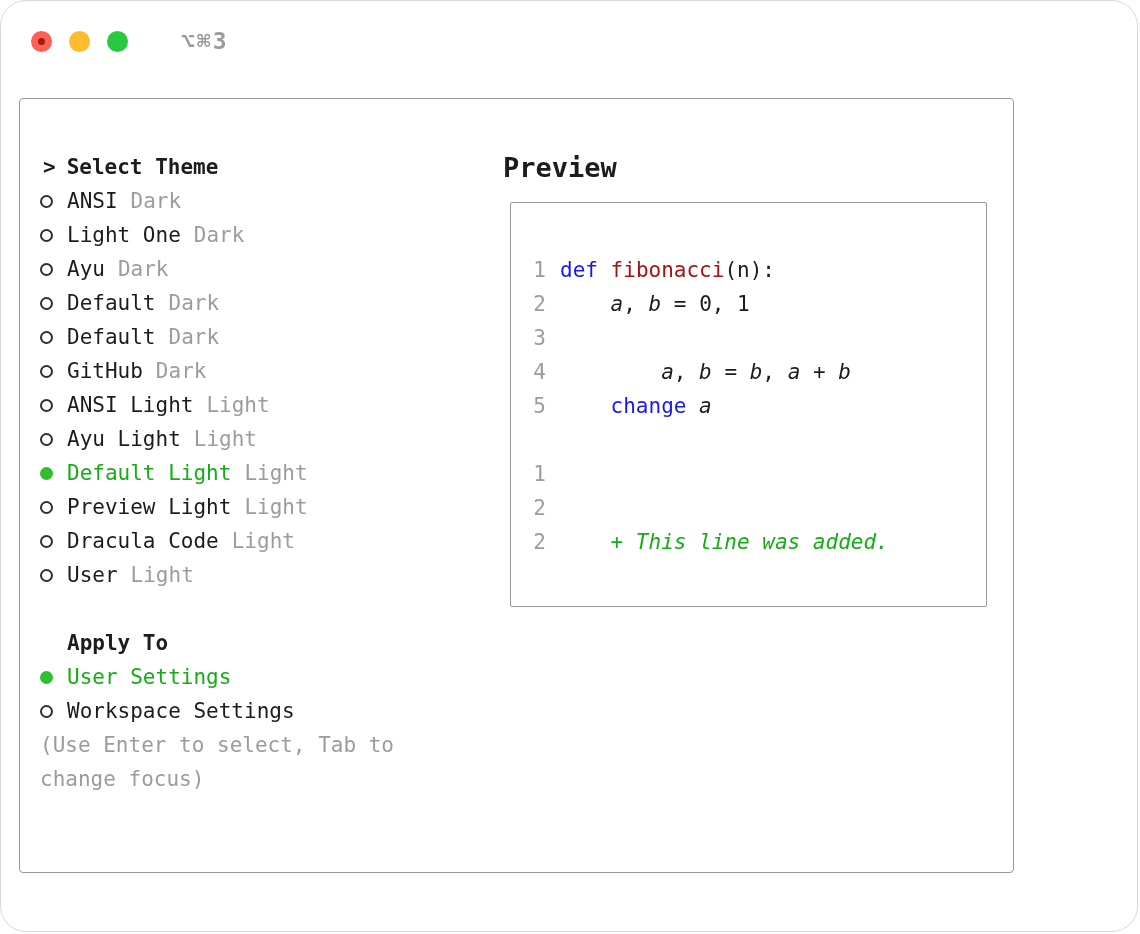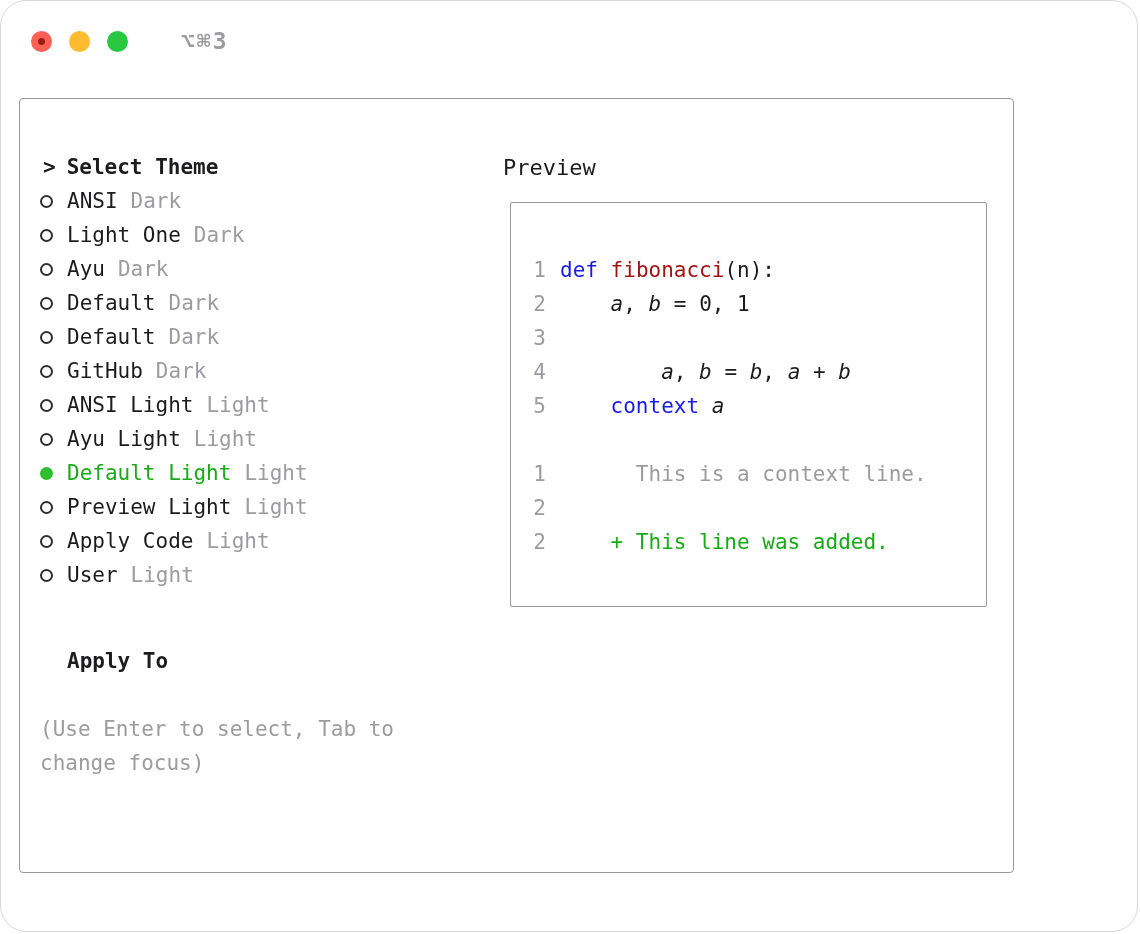--- a/index.html
+++ b/index.html
@@ -21,39 +21,39 @@
   
   .left-col{position:absolute;left:20px;top:51px;font-size:21px;}
   .row{display:flex;align-items:center;height:34px;white-space:pre;}
   .title-row{padding-left:3px;font-weight:700;}
   .prefix{margin-right:11px;font-weight:700;}
   .dot{box-sizing:border-box;width:13px;height:13px;border:2px solid #2f2f31;border-radius:50%;margin-right:14px;flex:none;}
   .dot.filled{background:var(--dot-green);border-color:var(--dot-green);}
   .name,.label{color:var(--text);}
   .suffix{color:var(--muted);margin-left:13px;}
   .theme-item.selected .name{color:var(--green);}
-  .apply-section{margin-top:52px;}
+  .apply-section{margin-top:34px;}
   .apply-title{padding-left:27px;height:34px;line-height:34px;font-weight:700;}
   .apply-item.selected .label{color:var(--green);}
-  .hint{margin-top:34px;width:430px;color:var(--muted);line-height:34px;}
+  .hint{width:430px;color:var(--muted);line-height:34px;}
 
   
-  .preview-title{position:absolute;left:483px;top:52px;height:34px;line-height:34px;font-size:22px;font-weight:400;}
+  .preview-title{position:absolute;left:483px;top:52px;height:34px;line-height:34px;font-size:27px;font-weight:700;}
   .preview-box{position:absolute;left:490px;top:103px;width:477px;height:405px;box-sizing:border-box;border:1.5px solid var(--border);border-radius:2px;padding:50px 0 0 22px;font-size:21px;overflow:hidden;}
   .code-row{display:flex;align-items:center;height:34px;}
   .lnum{color:var(--muted);width:13px;text-align:right;flex:none;}
   .lcontent{margin-left:14px;white-space:pre;}
   .tok-keyword{color:var(--blue);text-align:center;}
   .tok-function{color:var(--function);}
   .tok-variable{font-style:italic;}
   .tok-plain{color:var(--text);}
   .diff{margin-top:34px;}
   .diff-context .lcontent{color:var(--muted);}
   .diff-deleted .lcontent{color:var(--red);}
-  .diff-added .lcontent{color:var(--green);}
+  .diff-added .lcontent{color:var(--green);font-style:italic;}
 </style>
 </head>
 <body>
 
 <div class="window">
 
   <div class="titlebar">
     <span class="light red"></span>
     <span class="light yellow"></span>
     <span class="light green"></span>
@@ -71,26 +71,30 @@
           <div class="row theme-item"><span class="dot"></span><span class="name">ANSI</span><span class="suffix">Dark</span></div>
           <div class="row theme-item"><span class="dot"></span><span class="name">Light One</span><span class="suffix">Dark</span></div>
           <div class="row theme-item"><span class="dot"></span><span class="name">Ayu</span><span class="suffix">Dark</span></div>
           <div class="row theme-item"><span class="dot"></span><span class="name">Default</span><span class="suffix">Dark</span></div>
           <div class="row theme-item"><span class="dot"></span><span class="name">Default</span><span class="suffix">Dark</span></div>
           <div class="row theme-item"><span class="dot"></span><span class="name">GitHub</span><span class="suffix">Dark</span></div>
           <div class="row theme-item"><span class="dot"></span><span class="name">ANSI Light</span><span class="suffix">Light</span></div>
           <div class="row theme-item"><span class="dot"></span><span class="name">Ayu Light</span><span class="suffix">Light</span></div>
           <div class="row theme-item selected"><span class="dot filled"></span><span class="name">Default Light</span><span class="suffix">Light</span></div>
           <div class="row theme-item"><span class="dot"></span><span class="name">Preview Light</span><span class="suffix">Light</span></div>
-          <div class="row theme-item"><span class="dot"></span><span class="name">Apply Code</span><span class="suffix">Light</span></div>
+          <div class="row theme-item"><span class="dot"></span><span class="name">Dracula Code</span><span class="suffix">Light</span></div>
           <div class="row theme-item"><span class="dot"></span><span class="name">User</span><span class="suffix">Light</span></div>
         </div>
 
       <div class="apply-section">
         <div class="apply-title">Apply To</div>
+        <div id="apply-list">
+            <div class="row apply-item selected"><span class="dot filled"></span><span class="label">User Settings</span></div>
+            <div class="row apply-item"><span class="dot"></span><span class="label">Workspace Settings</span></div>
+          </div>
       </div>
 
       <div class="hint">(Use Enter to select, Tab to change focus)</div>
     </div>
 
     <div class="preview-title">Preview</div>
     <div class="preview-box">
       <div id="code-lines">
           <div class="code-row">
             <span class="lnum">1</span>
@@ -102,27 +106,26 @@
           </div>
           <div class="code-row">
             <span class="lnum">3</span>
           </div>
           <div class="code-row">
             <span class="lnum">4</span>
             <span class="lcontent"><span class="tok-plain">        </span><span class="tok-variable">a</span><span class="tok-plain">, </span><span class="tok-variable">b</span><span class="tok-plain"> = </span><span class="tok-variable">b</span><span class="tok-plain">, </span><span class="tok-variable">a</span><span class="tok-plain"> + </span><span class="tok-variable">b</span></span>
           </div>
           <div class="code-row">
             <span class="lnum">5</span>
-            <span class="lcontent"><span class="tok-plain">    </span><span class="tok-keyword">context</span><span class="tok-plain"> </span><span class="tok-variable">a</span></span>
+            <span class="lcontent"><span class="tok-plain">    </span><span class="tok-keyword">change</span><span class="tok-plain"> </span><span class="tok-variable">a</span></span>
           </div>
         </div>
       <div id="diff-lines" class="diff">
           <div class="code-row diff-context">
             <span class="lnum">1</span>
-            <span class="lcontent">      This is a context line.</span>
           </div>
           <div class="code-row diff-deleted">
             <span class="lnum">2</span>
           </div>
           <div class="code-row diff-added">
             <span class="lnum">2</span>
             <span class="lcontent">    + This line was added.</span>
           </div>
         </div>
     </div>

